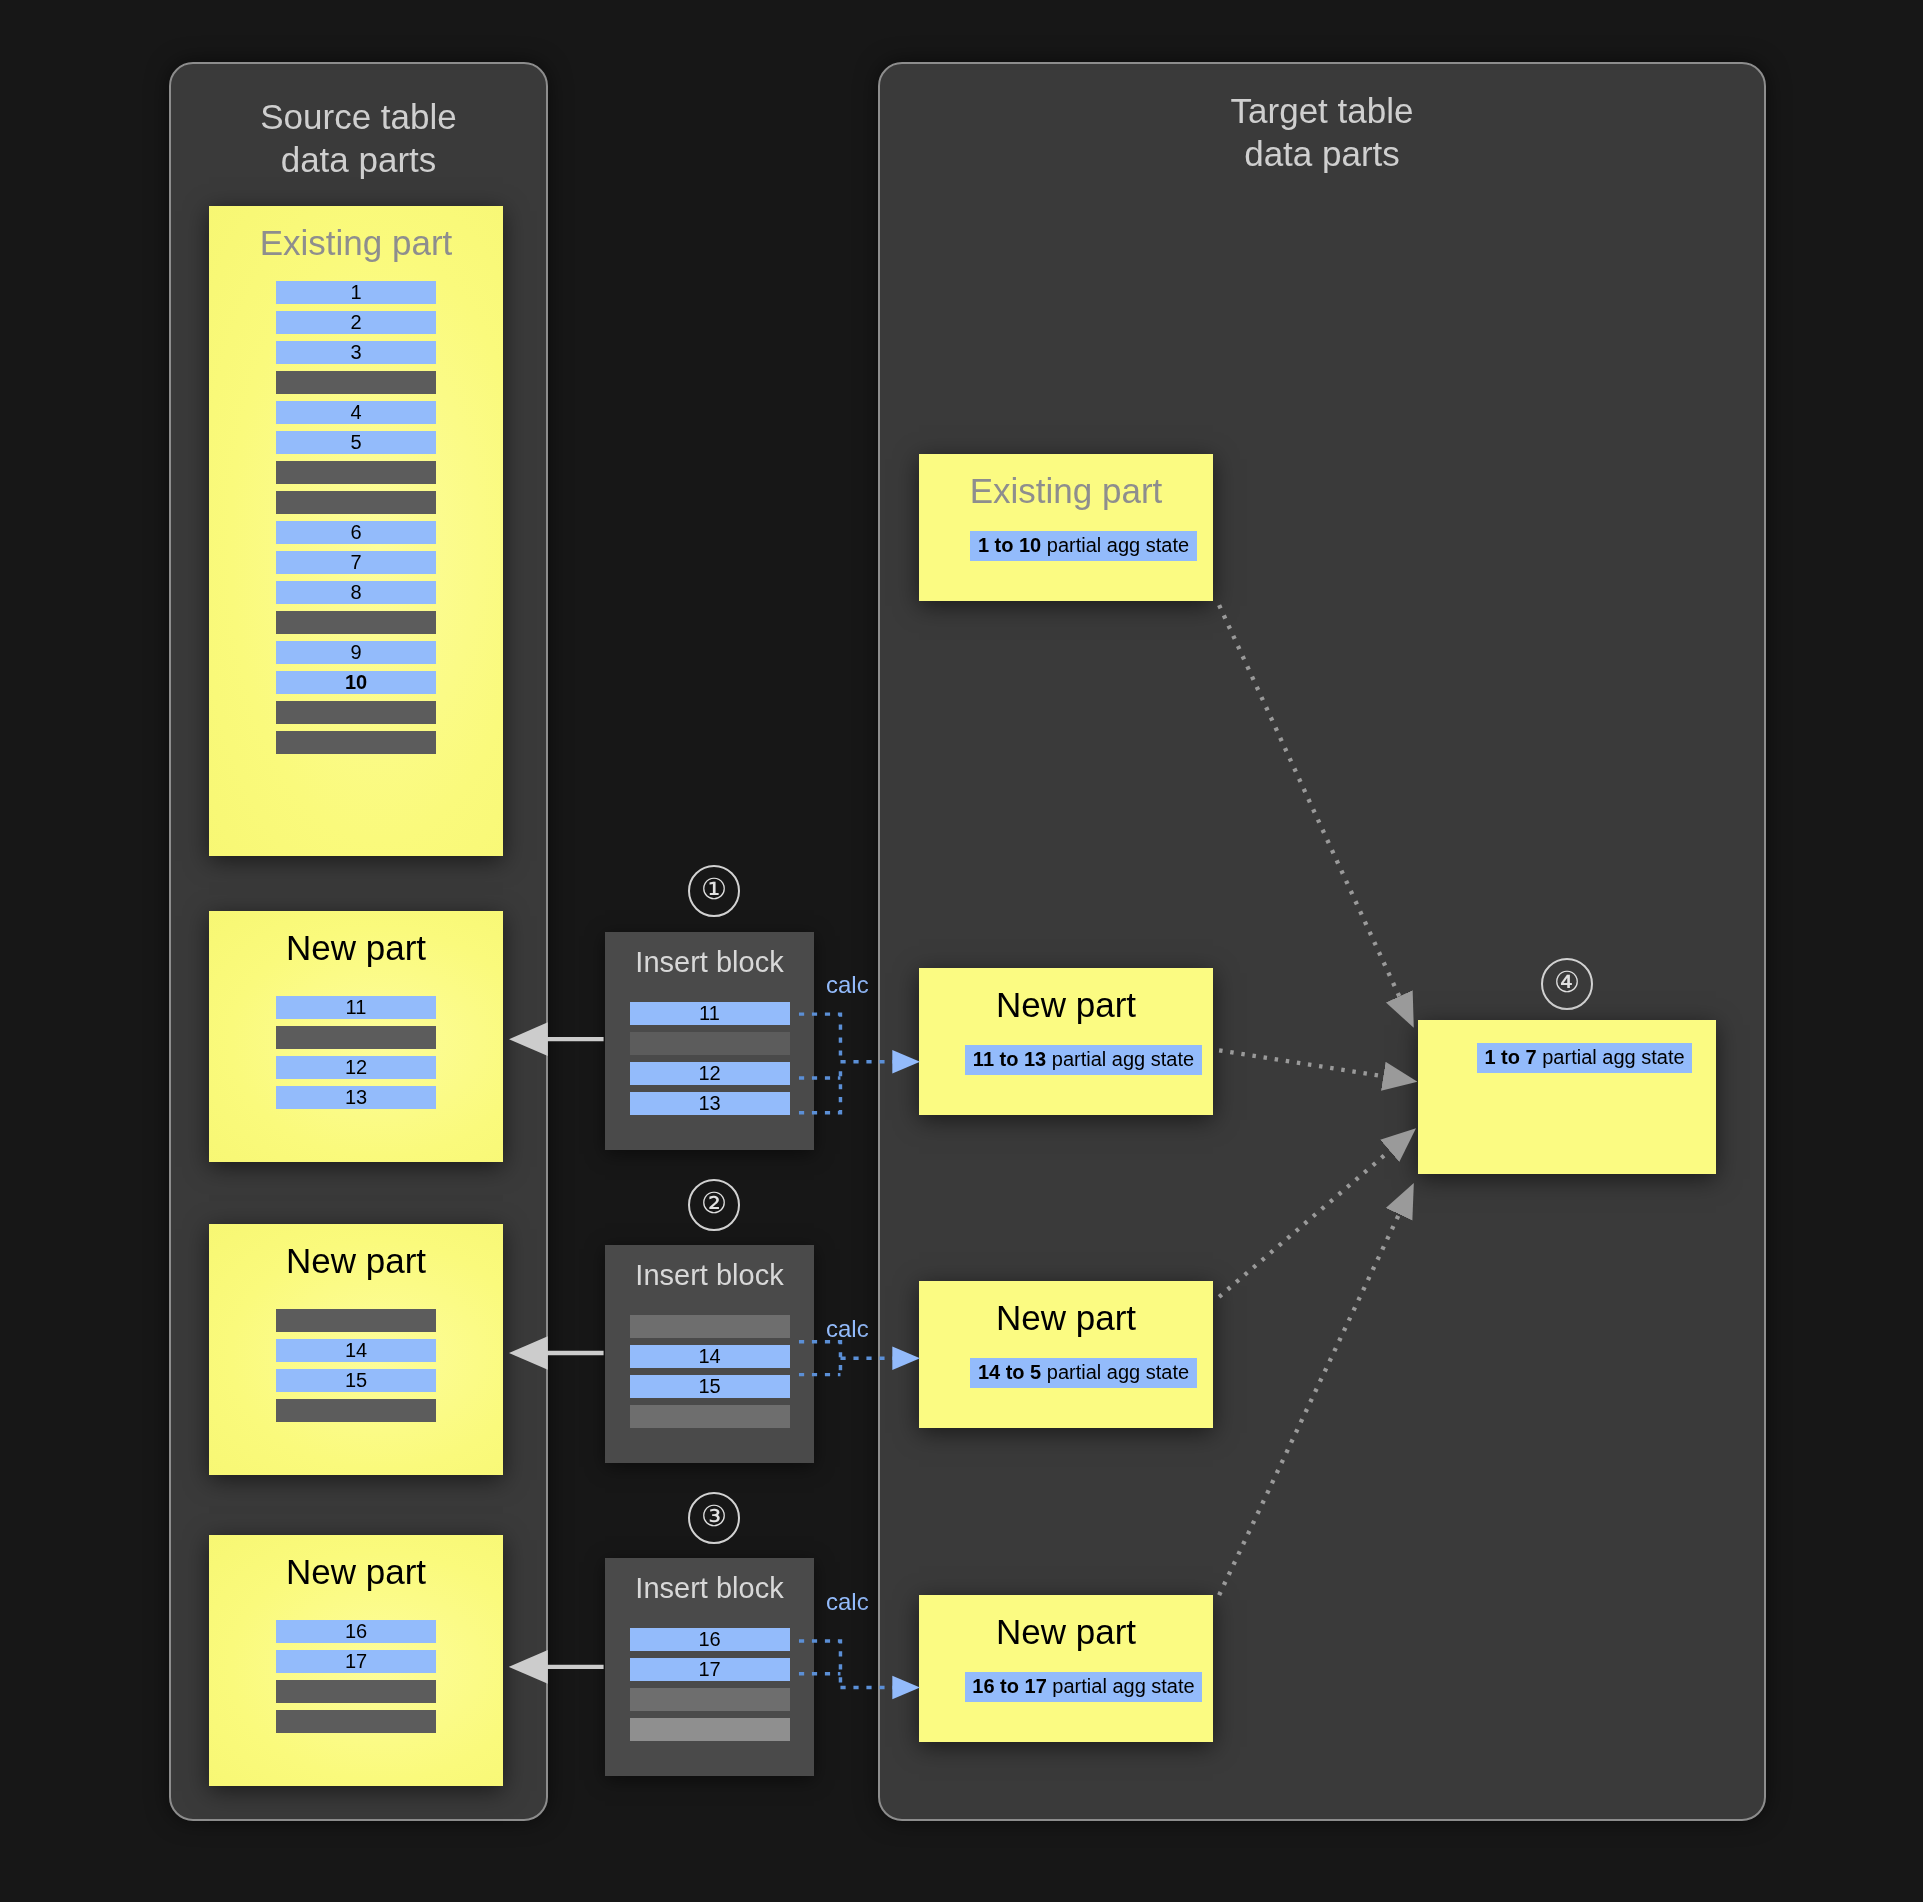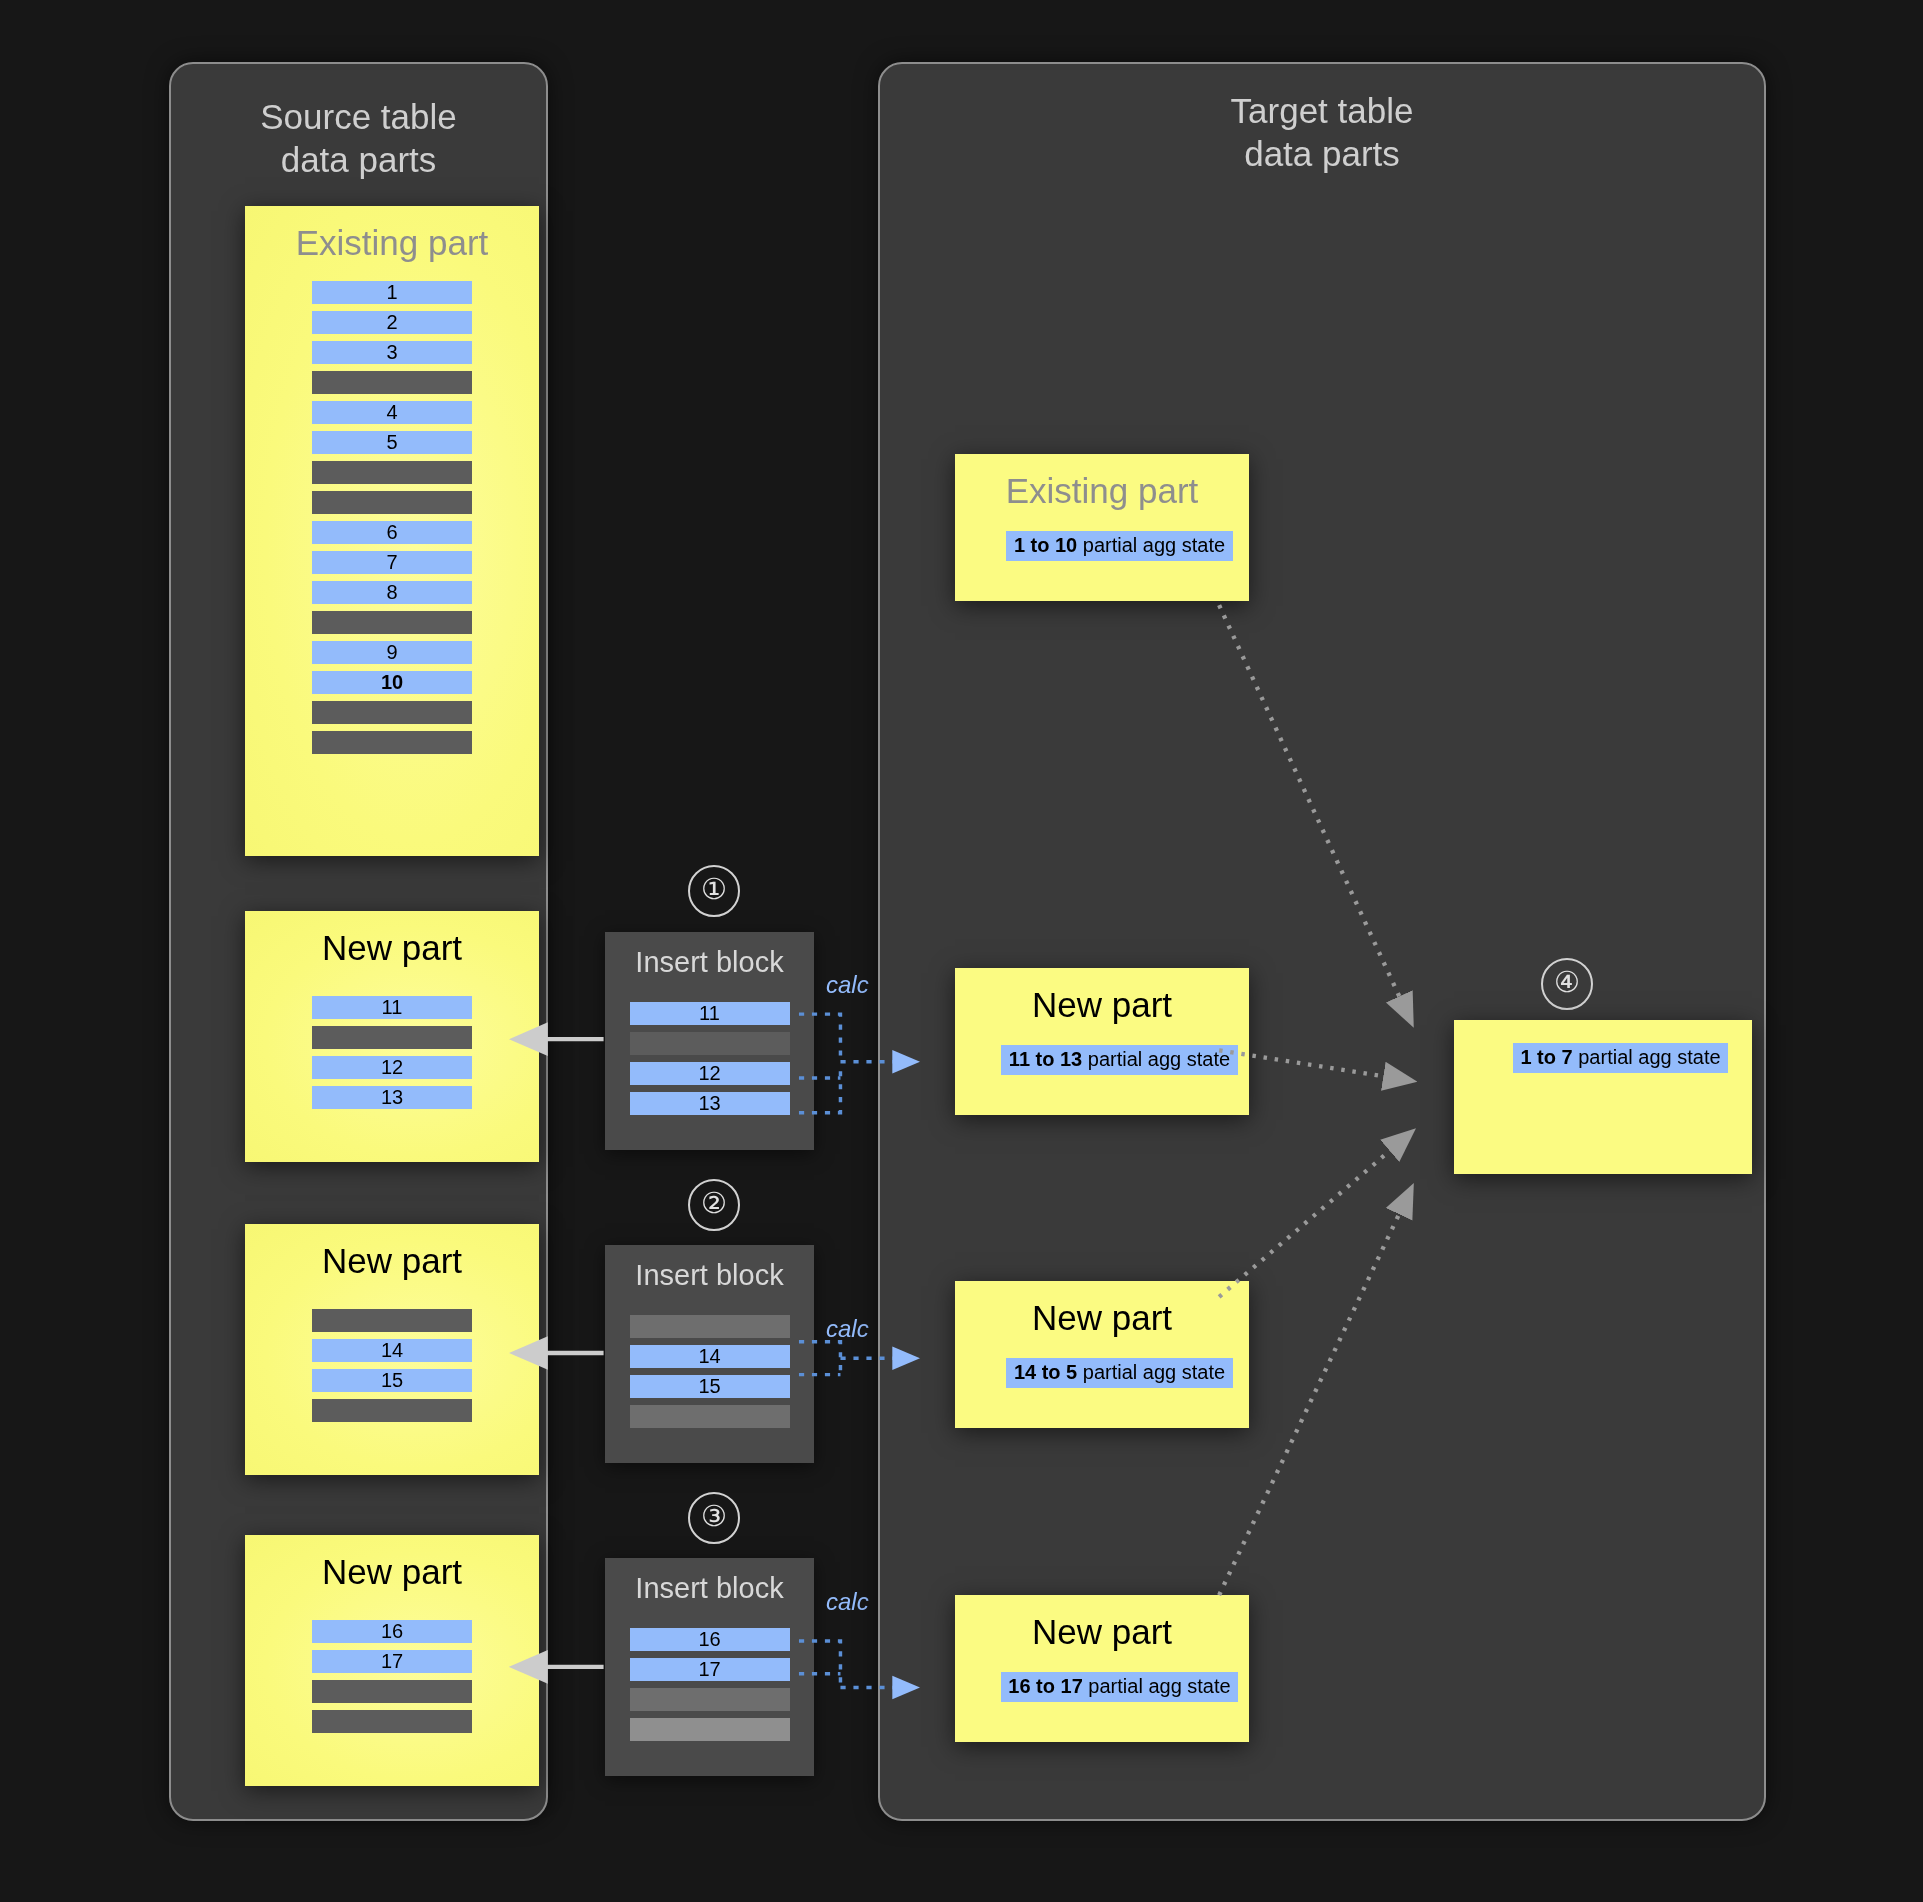--- a/index.html
+++ b/index.html
@@ -8,21 +8,21 @@
 
   
   .panel{position:absolute;background:#3a3a3a;border:2.6px solid #8d8d8d;
          border-radius:24px;box-shadow:0 0 22.5px rgba(0,0,0,.55);}
   .panel-title{position:absolute;left:0;right:0;text-align:center;
                color:#cfcfcf;font-size:35px;line-height:1.22;font-weight:400;
                white-space:pre-line;}
 
   
   .part{position:absolute;background:#fbfb82;
-        box-shadow:0 5.2px 22.5px rgba(0,0,0,.55);margin-left:36px;}
+        box-shadow:0 5.2px 22.5px rgba(0,0,0,.55);}
   .part.glow{background:radial-gradient(ellipse at 58% 52%,#fdfd9a 0%,#fafa7c 62%,#f7f773 100%);}
   .part-title{text-align:center;font-size:35px;line-height:1;color:#000;
               padding-top:19px;font-weight:400;}
   .part-title.muted{color:#8e8e8e;}
 
   
   .rows{margin-top:17.3px;}
   .row{height:23px;margin:0 auto 7px auto;display:flex;align-items:center;
        justify-content:center;font-size:20px;color:#000;}
   .row.blue{background:#93bbfb;}
@@ -39,21 +39,21 @@
   
   .iblock{position:absolute;background:#4a4a4a;
           box-shadow:0 4.3px 17.3px rgba(0,0,0,.5);}
   .iblock-title{color:#d8d8d8;font-size:29px;text-align:center;padding-top:14px;}
 
   
   .step{position:absolute;width:48px;height:48px;border:2.6px solid #d2d2d2;
         border-radius:50%;color:#e2e2e2;font-size:29px;line-height:45px;
         text-align:center;}
 
-  .calc{position:absolute;color:#93bbfb;font-size:24px;font-style:italic;}
+  .calc{position:absolute;color:#93bbfb;font-size:24px;}
 
   svg.overlay{position:absolute;left:0;top:0;width:1923px;height:1902px;
               pointer-events:none;}
 </style>
 </head>
 <body>
 
 <div class="panel" style="left:169px;top:62px;width:375px;height:1755px;">
   <div class="panel-title" style="top:32px;">Source table
 data parts</div>

